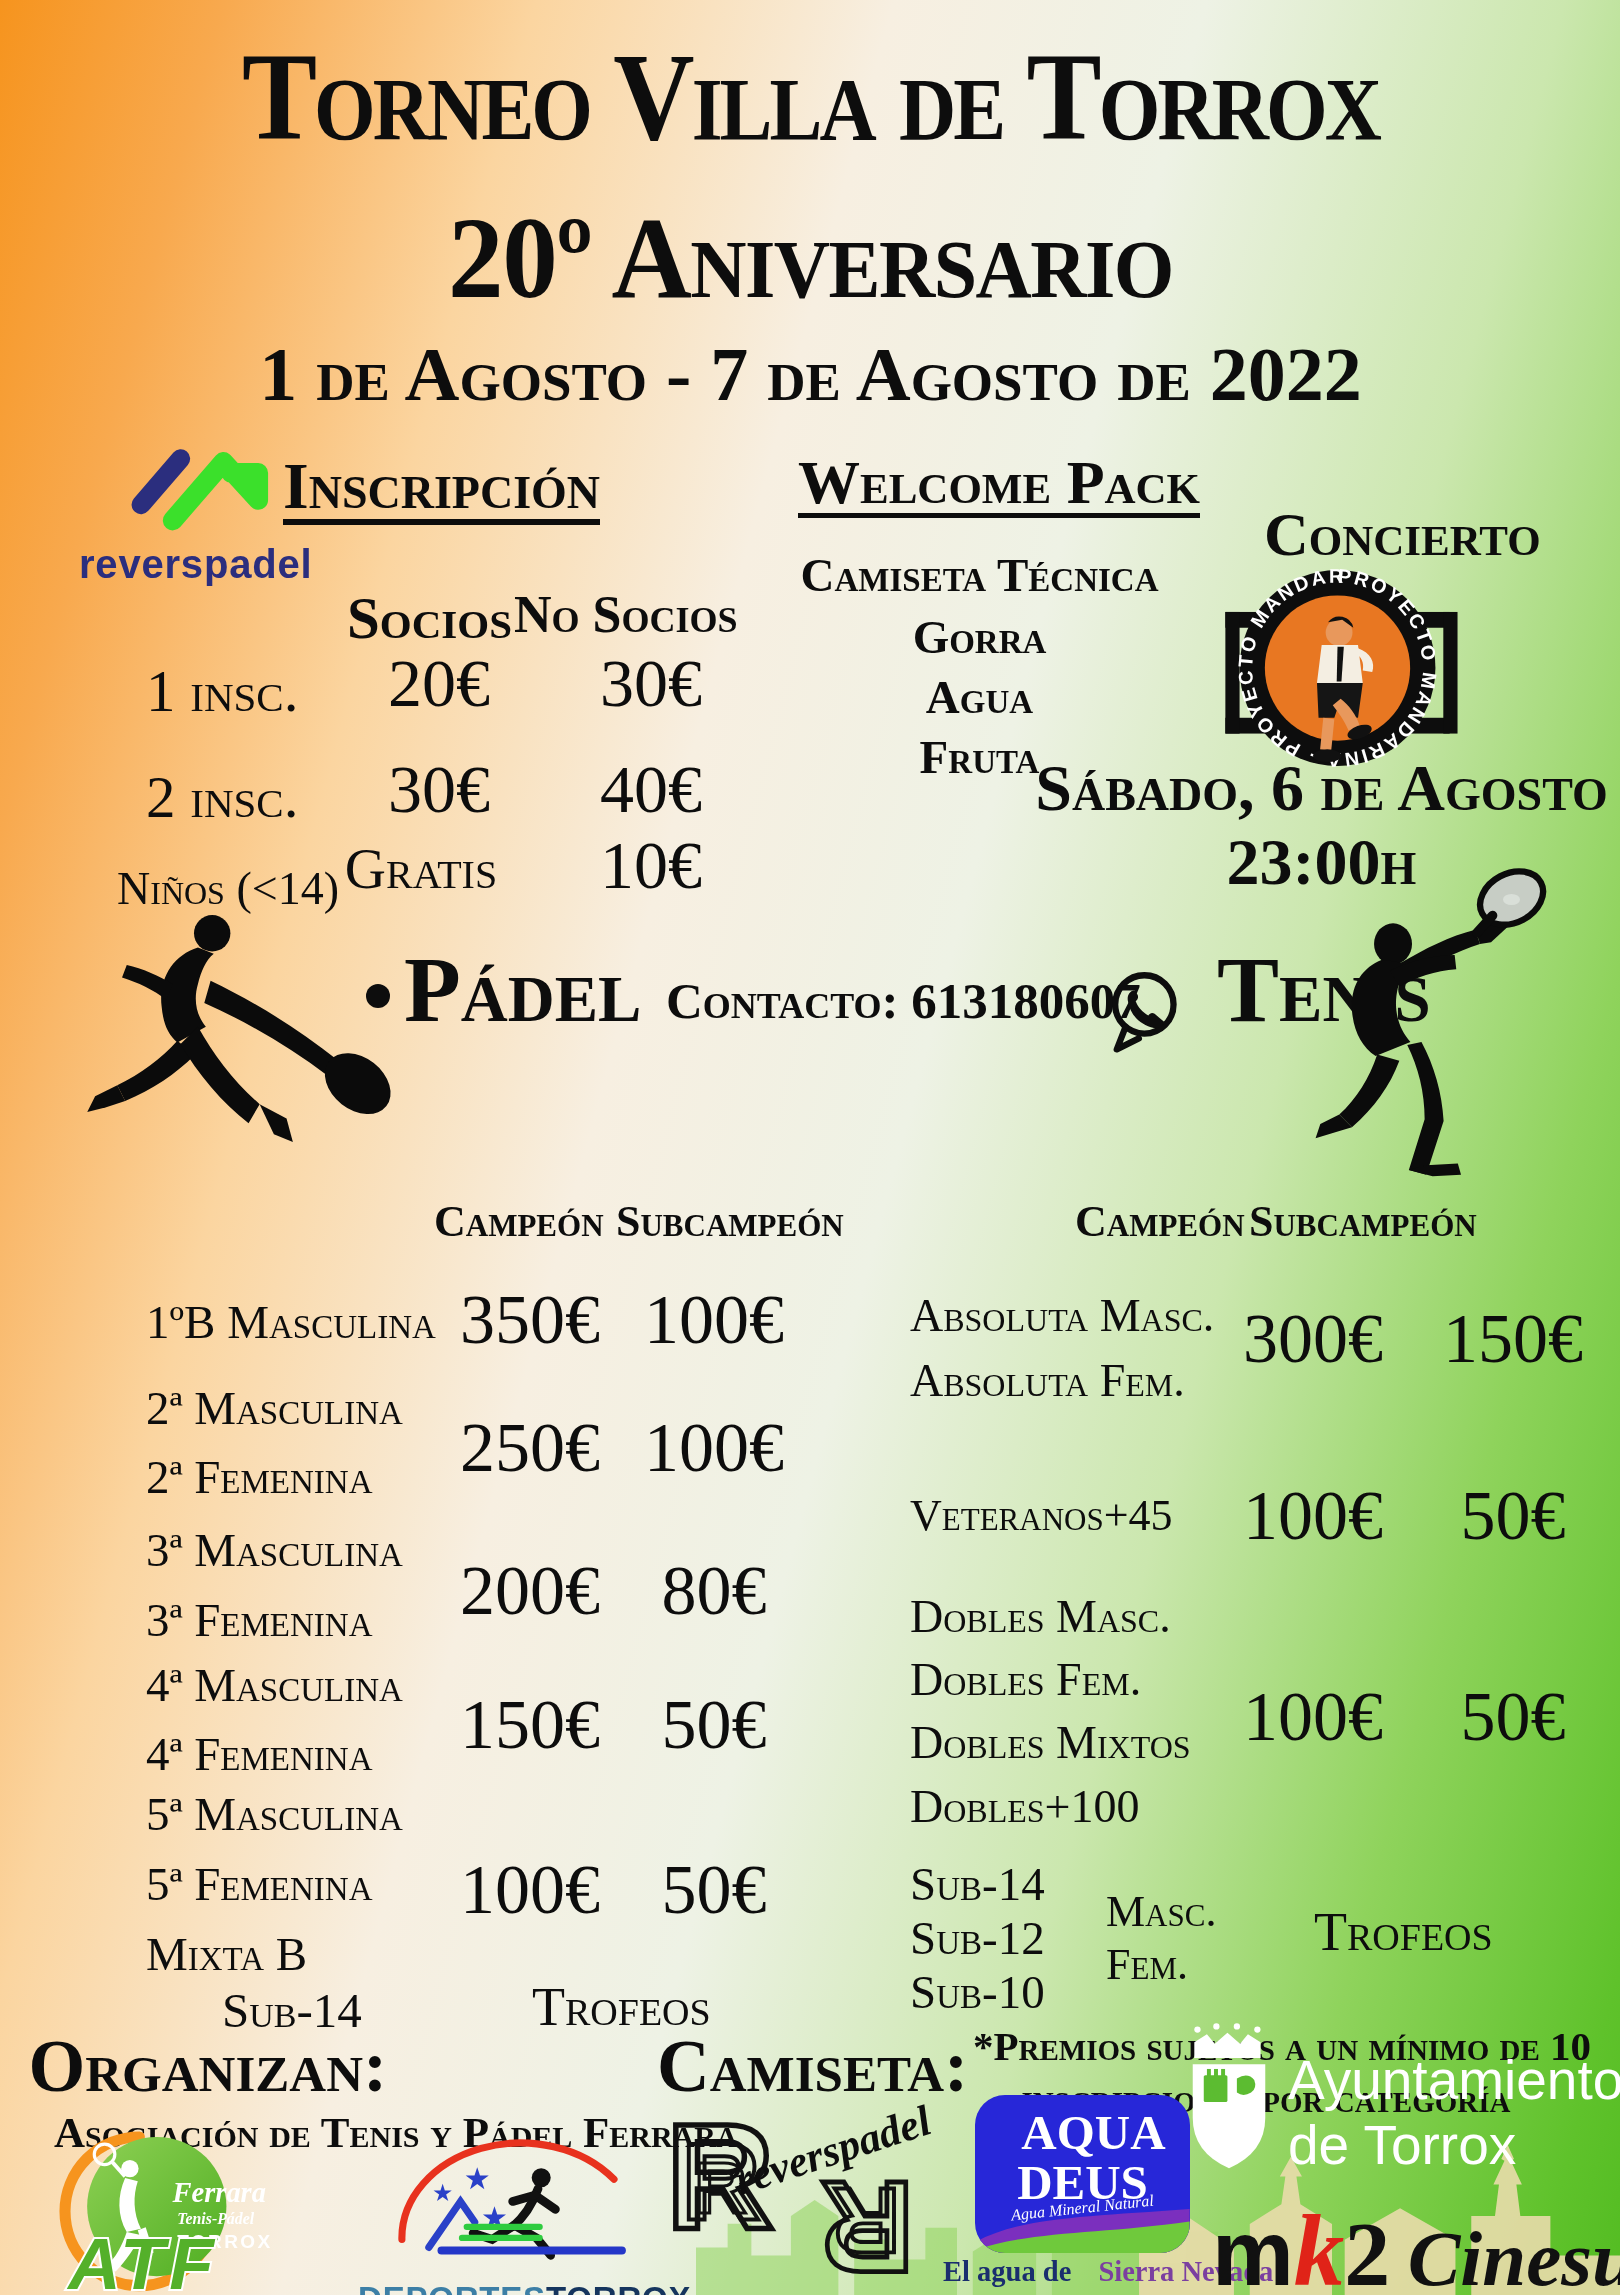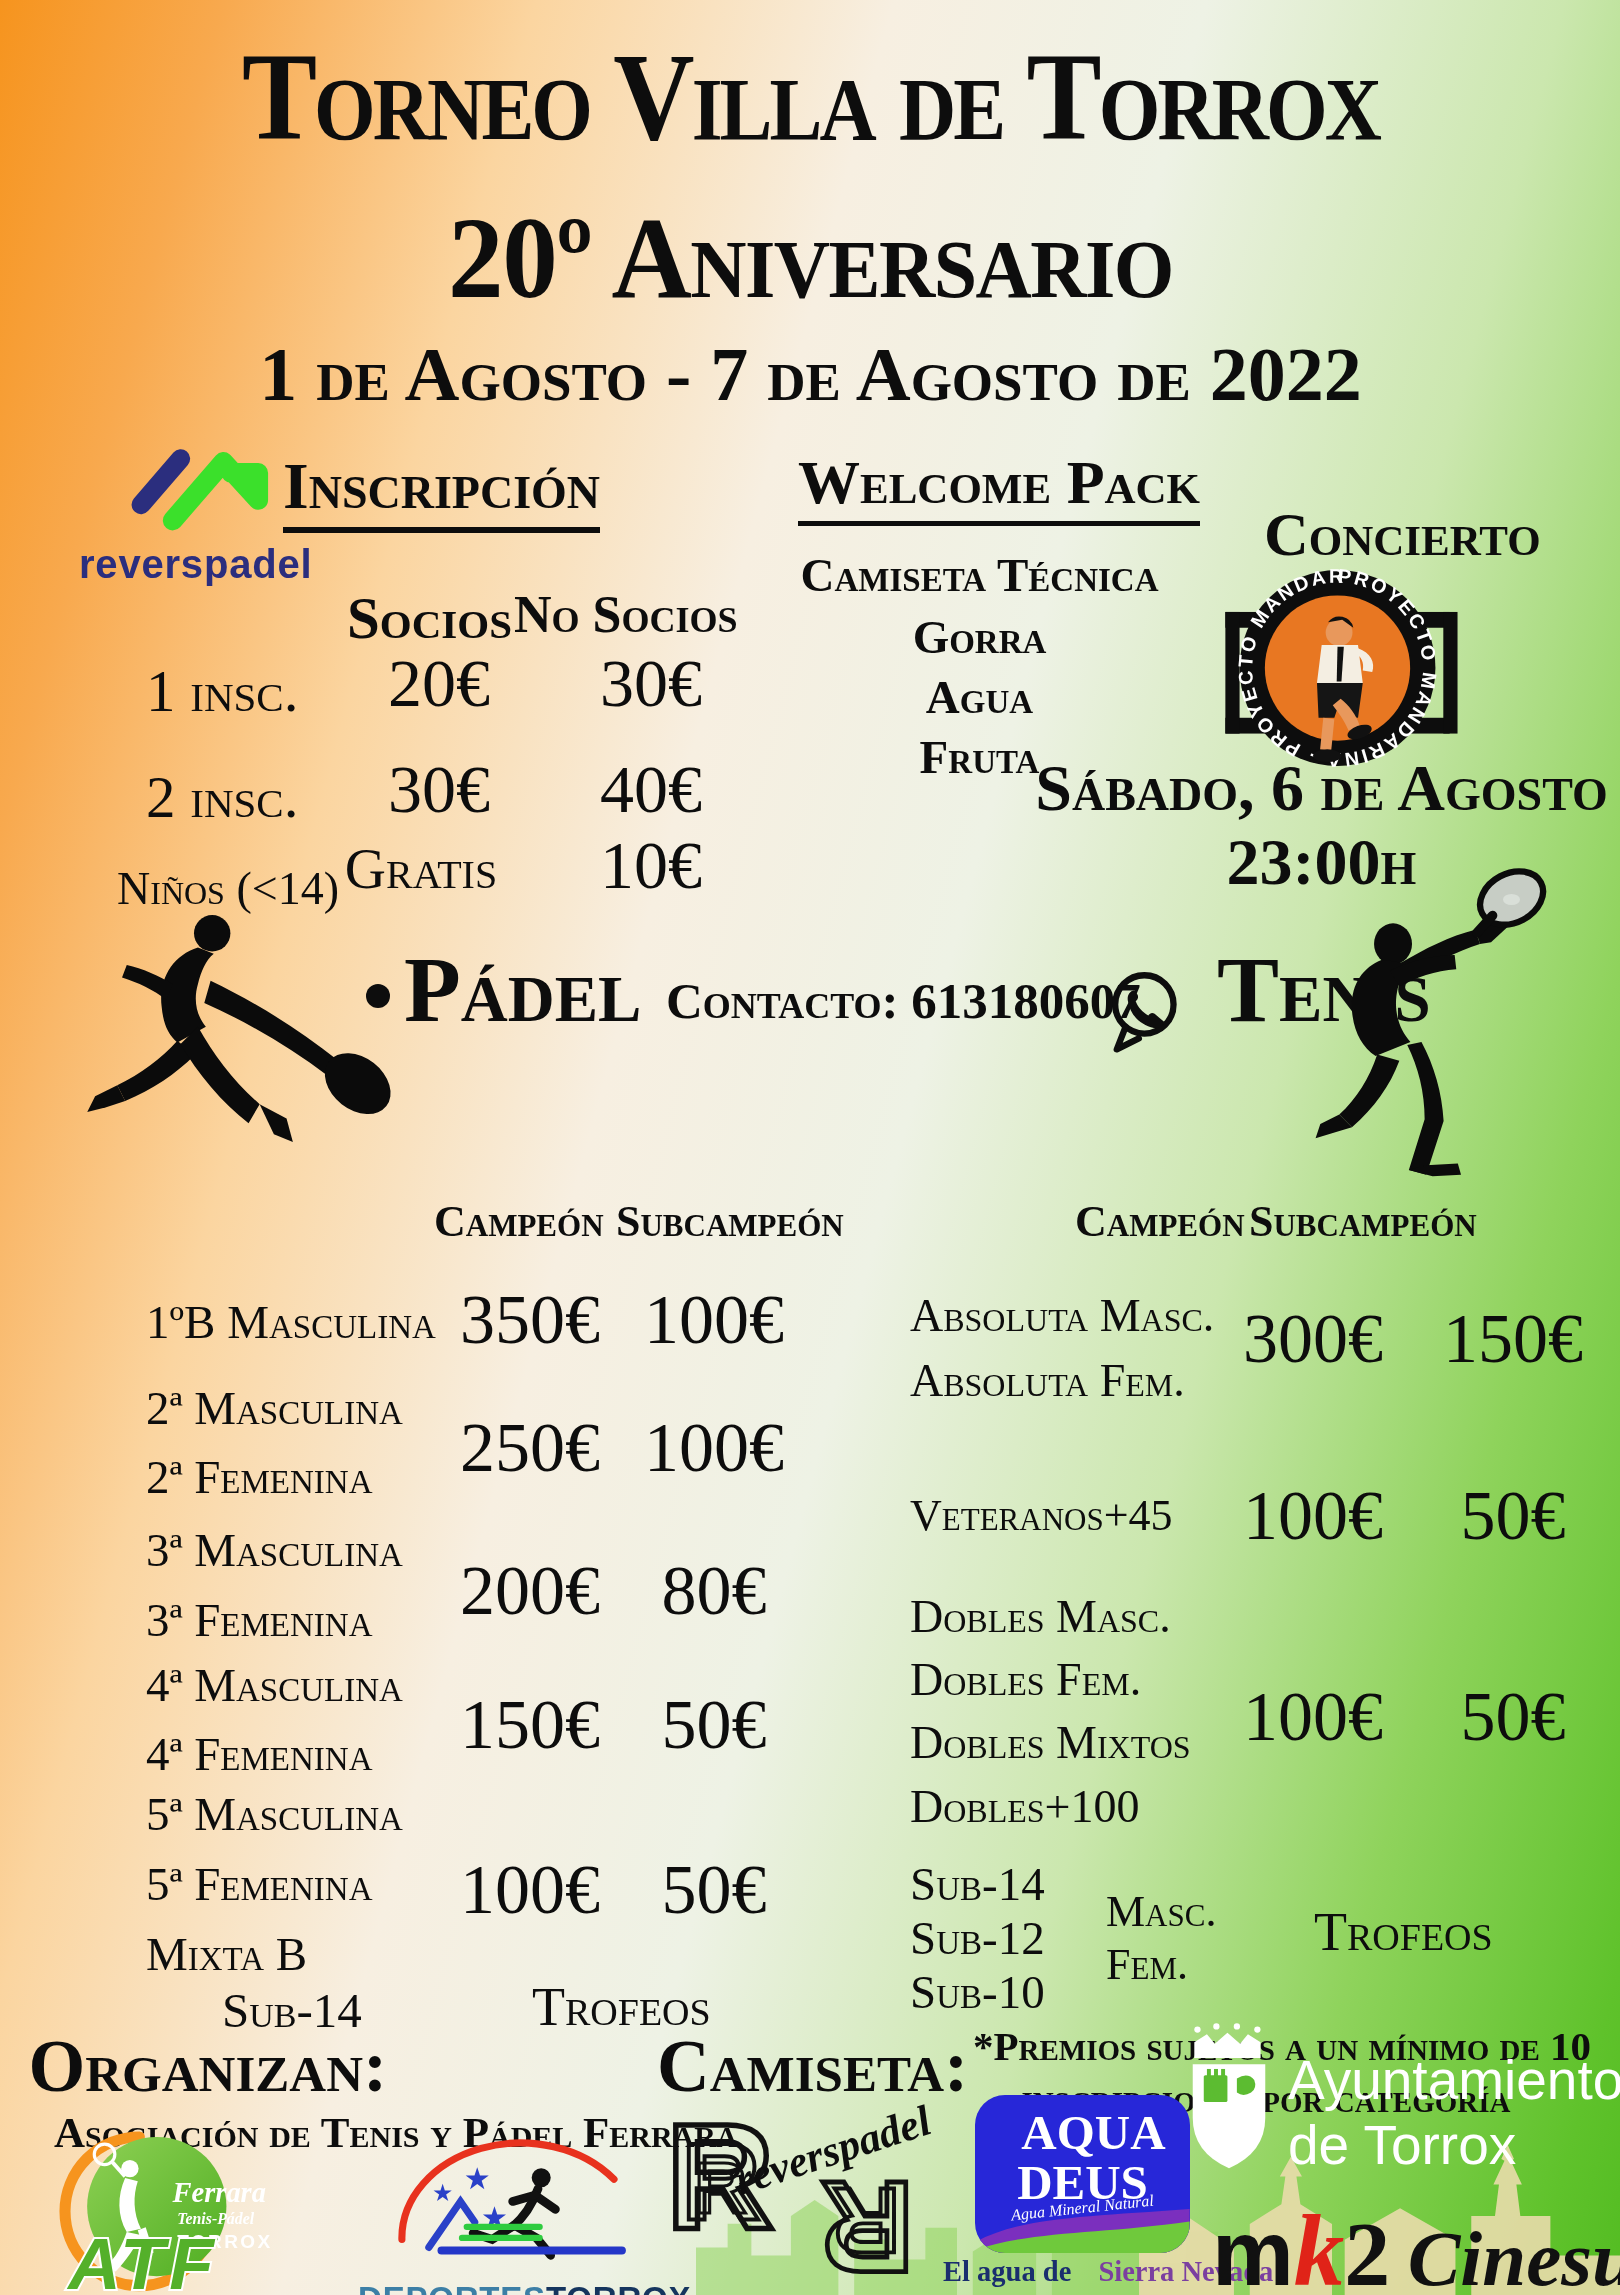--- a/index.html
+++ b/index.html
@@ -8,21 +8,21 @@
     color:#0d0d0d;
     font-family:"Liberation Serif", serif;
     background:linear-gradient(105deg,
       #F6941E 0%, #F8A94E 10%, #FBD5A0 24%, #F7EFE1 40%,
       #EEF2E5 54%, #CBE7AE 70%, #8FD35C 84%, #5FC22B 96%, #53BC22 100%);
   }
   .t{position:absolute;font-variant:small-caps;line-height:1;white-space:nowrap;}
   .b{font-weight:700;}
   .sb{font-weight:600;}
   .ctr{text-align:center;}
-  .u{border-bottom:6.3px solid #0d0d0d;padding-bottom:8px;}
+  .u{border-bottom:6.3px solid #0d0d0d;}
   .dot{position:absolute;border-radius:50%;background:#0d0d0d;}
   svg{position:absolute;overflow:visible;}
   .pm-word{font-family:"Liberation Sans",sans-serif;font-weight:700;color:#2B2E7E;letter-spacing:0.8px;}
   .aqua-box{position:absolute;background:#2727D8;border-radius:30px;overflow:hidden;}
   .aqua-serif{font-family:"Liberation Serif",serif;color:#fff;font-weight:700;text-align:center;}
   .sans{font-family:"Liberation Sans",sans-serif;}
 </style>
 </head>
 <body>
 

